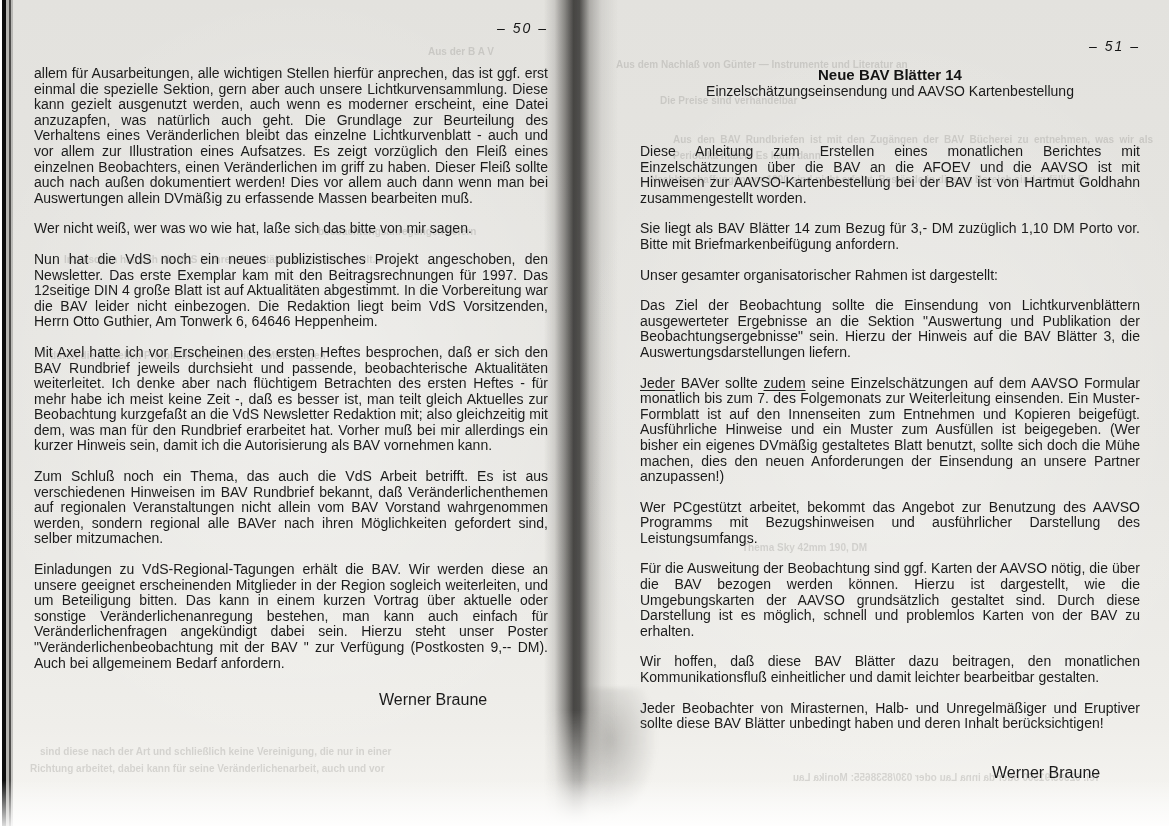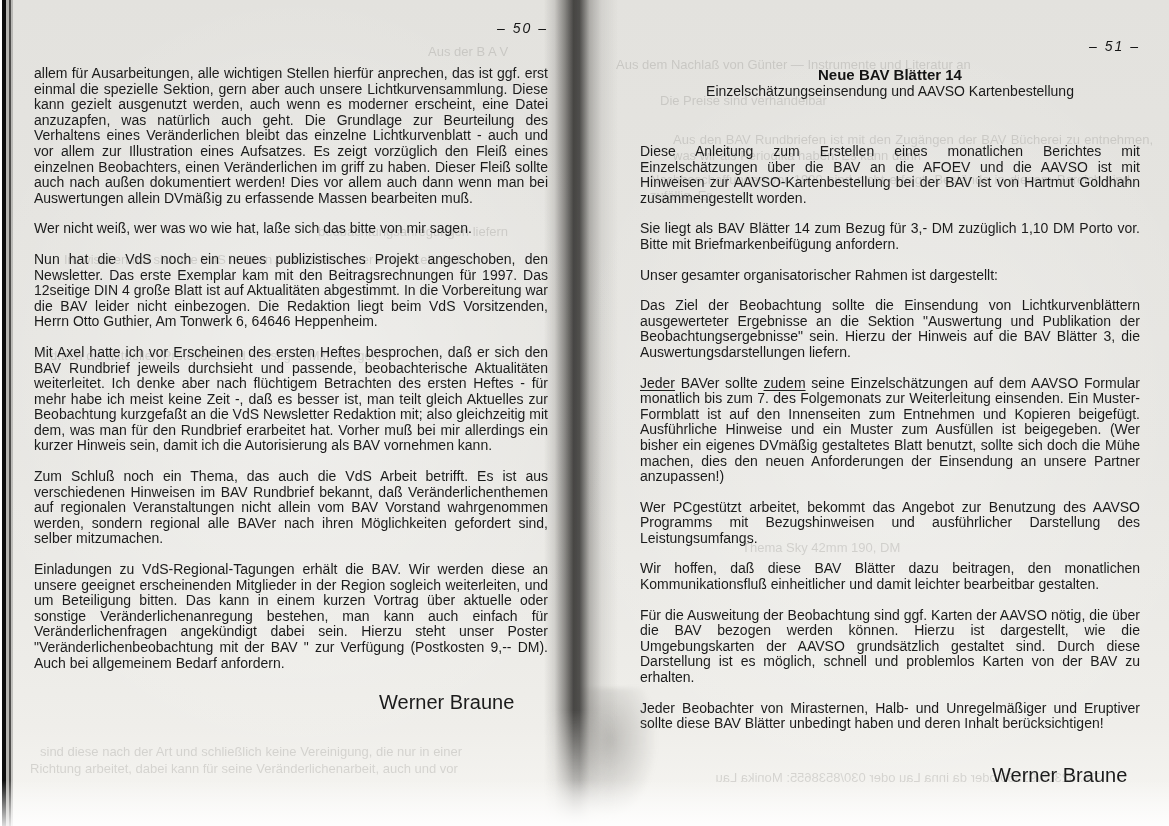--- a/index.html
+++ b/index.html
@@ -65,33 +65,34 @@
     text-align:justify;
     color:#1b1b1b;
   }
   .article-title{
     text-align:center;font-weight:bold;font-size:15px;line-height:17px;margin:0;color:#141414;
   }
   .article-subtitle{
     text-align:center;font-size:14px;line-height:17px;margin:0 0 44px 0;color:#1b1b1b;
   }
   .signature{
-    font-size:20px;margin-top:22px;color:#1b1b1b;
+    font-size:16px;margin-top:22px;color:#1b1b1b;
   }
   #left-col .signature{padding-left:345px;margin-top:20px;}
   #right-col .signature{padding-left:352px;margin-top:32px;}
   u{text-underline-offset:2px;margin-top:25px;}
   
   .bleed{
     position:absolute;
-    font-size:13px;line-height:16px;
+    font-size:10px;line-height:16px;
     color:#6d6b67;opacity:0.22;
     filter:blur(0.4px);
     text-align:justify;
     pointer-events:none;
+    font-weight:bold;
   }
   .bleed.mirrored{transform:scaleX(-1);}
 </style>
 </head>
 <body>
 
 <div id="scan">
 
   <div class="bleed" style="left:428px;top:44px;width:150px;">Aus der B A V</div>
   <div class="bleed" style="left:318px;top:224px;width:240px;">beobachtungsanregungen liefern</div>
@@ -123,22 +124,22 @@
     <p class="page-number">– 51 –</p>
     <p class="article-title">Neue BAV Blätter 14</p>
     <p class="article-subtitle">Einzelschätzungseinsendung und AAVSO Kartenbestellung</p>
     <div class="body-text">
       <p>Diese Anleitung zum Erstellen eines monatlichen Berichtes mit Einzelschätzungen über die BAV an die AFOEV und die AAVSO ist mit Hinweisen zur AAVSO-Kartenbestellung bei der BAV ist von Hartmut Goldhahn zusammengestellt worden.</p>
       <p>Sie liegt als BAV Blätter 14 zum Bezug für 3,- DM zuzüglich 1,10 DM Porto vor. Bitte mit Briefmarkenbeifügung anfordern.</p>
       <p>Unser gesamter organisatorischer Rahmen ist dargestellt:</p>
       <p>Das Ziel der Beobachtung sollte die Einsendung von Lichtkurvenblättern ausgewerteter Ergebnisse an die Sektion "Auswertung und Publikation der Beobachtungsergebnisse" sein. Hierzu der Hinweis auf die BAV Blätter 3, die Auswertungsdarstellungen liefern.</p>
       <p><u>Jeder</u><span> BAVer sollte </span><u>zudem</u><span> seine Einzelschätzungen auf dem AAVSO Formular monatlich bis zum 7. des Folgemonats zur Weiterleitung einsenden. Ein Muster-Formblatt ist auf den Innenseiten zum Entnehmen und Kopieren beigefügt. Ausführliche Hinweise und ein Muster zum Ausfüllen ist beigegeben. (Wer bisher ein eigenes DVmäßig gestaltetes Blatt benutzt, sollte sich doch die Mühe machen, dies den neuen Anforderungen der Einsendung an unsere Partner anzupassen!)</span></p>
       <p>Wer PCgestützt arbeitet, bekommt das Angebot zur Benutzung des AAVSO Programms mit Bezugshinweisen und ausführlicher Darstellung des Leistungsumfangs.</p>
+      <p>Für die Ausweitung der Beobachtung sind ggf. Karten der AAVSO nötig, die über die BAV bezogen werden können. Hierzu ist dargestellt, wie die Umgebungskarten der AAVSO grundsätzlich gestaltet sind. Durch diese Darstellung ist es möglich, schnell und problemlos Karten von der BAV zu erhalten.</p>
       <p>Wir hoffen, daß diese BAV Blätter dazu beitragen, den monatlichen Kommunikationsfluß einheitlicher und damit leichter bearbeitbar gestalten.</p>
-      <p>Für die Ausweitung der Beobachtung sind ggf. Karten der AAVSO nötig, die über die BAV bezogen werden können. Hierzu ist dargestellt, wie die Umgebungskarten der AAVSO grundsätzlich gestaltet sind. Durch diese Darstellung ist es möglich, schnell und problemlos Karten von der BAV zu erhalten.</p>
       <p>Jeder Beobachter von Mirasternen, Halb- und Unregelmäßiger und Eruptiver sollte diese BAV Blätter unbedingt haben und deren Inhalt berücksichtigen!</p>
     </div>
     <div class="signature">Werner Braune</div>
   </div>
 
   <div class="smudge"></div>
   <div class="gutter"></div>
   <div class="edge-left"></div>
   <div class="bottom-fade"></div>
 

